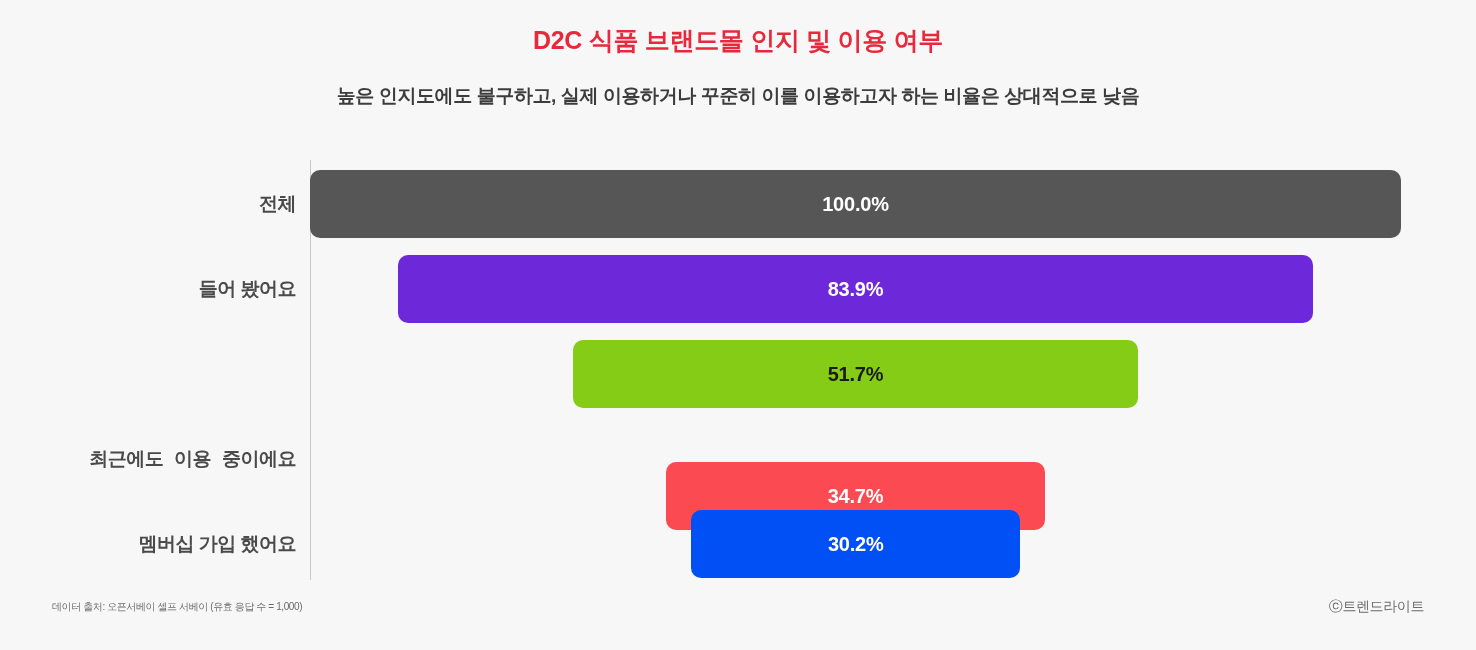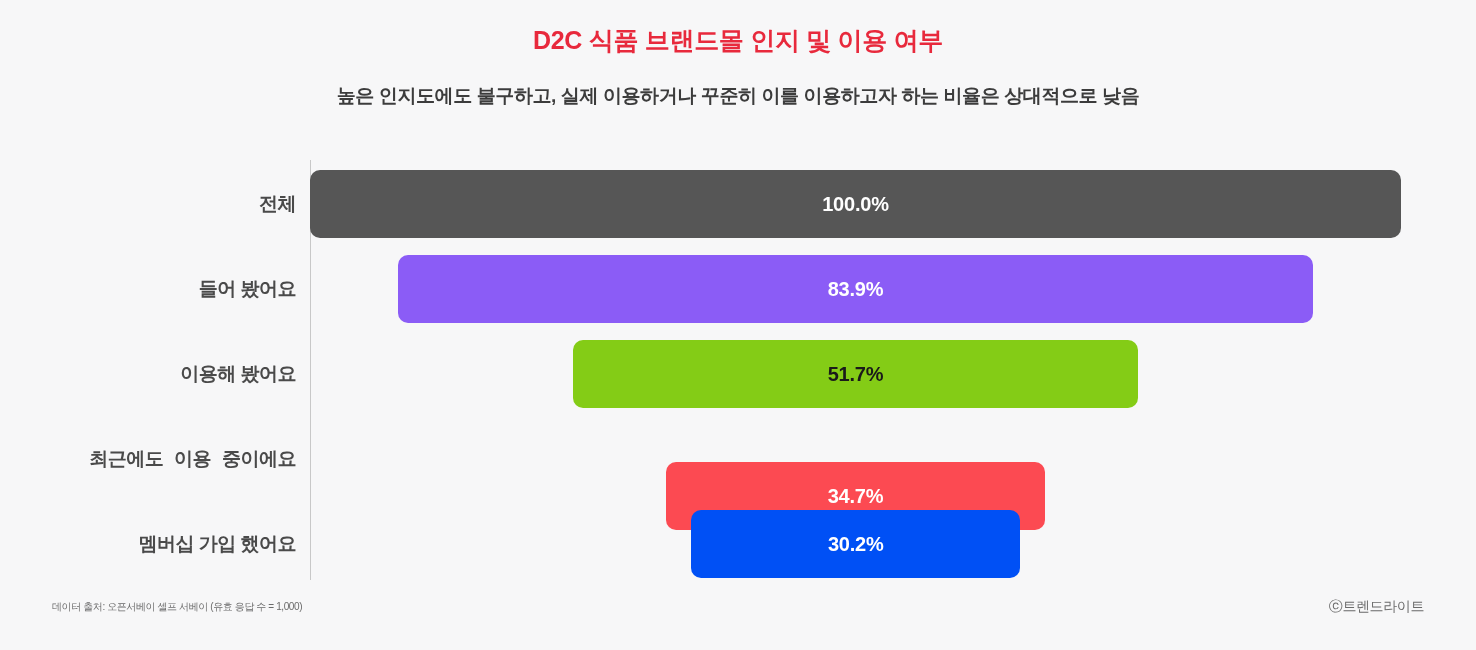--- a/index.html
+++ b/index.html
@@ -144,27 +144,26 @@
           <div class="row-label" style="color: rgb(74, 74, 74);">전체</div>
           <div class="bar-track">
             <div class="bar" style="width: 1091px; left: 0px; background: rgb(86, 86, 86);">
               <span class="bar-value" style="color: rgb(255, 255, 255);">100.0%</span>
             </div>
           </div>
         </div>
         <div class="row" style="top: 95px;">
           <div class="row-label" style="color: rgb(74, 74, 74);">들어 봤어요</div>
           <div class="bar-track">
-            <div class="bar" style="width: 915.349px; left: 87.8255px; background: #8b5cf6;">
+            <div class="bar" style="width: 915.349px; left: 87.8255px; background: #6d28d9;">
               <span class="bar-value" style="color: rgb(255, 255, 255);">83.9%</span>
             </div>
           </div>
         </div>
         <div class="row" style="top: 180px;">
-          <div class="row-label" style="color: rgb(74, 74, 74);">이용해 봤어요</div>
           <div class="bar-track">
             <div class="bar" style="width: 564.047px; left: 263.476px; background: #84cc16;">
               <span class="bar-value" style="color: rgb(26, 26, 26);">51.7%</span>
             </div>
           </div>
         </div>
         <div class="row" style="top: 265px;">
           <div class="row-label" style="color: rgb(74, 74, 74); font-family: Liberation Mono, monospace;">최근에도 이용 중이에요</div>
           <div class="bar-track">
             <div class="bar" style="width: 378.577px; left: 356.212px; background: rgb(252, 74, 82); margin-top: 37px;">

